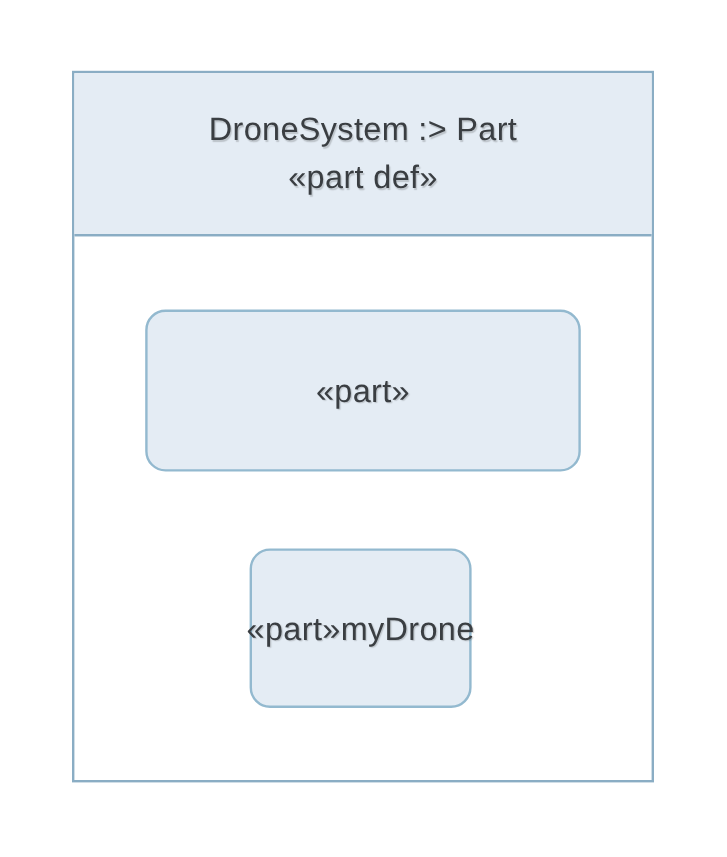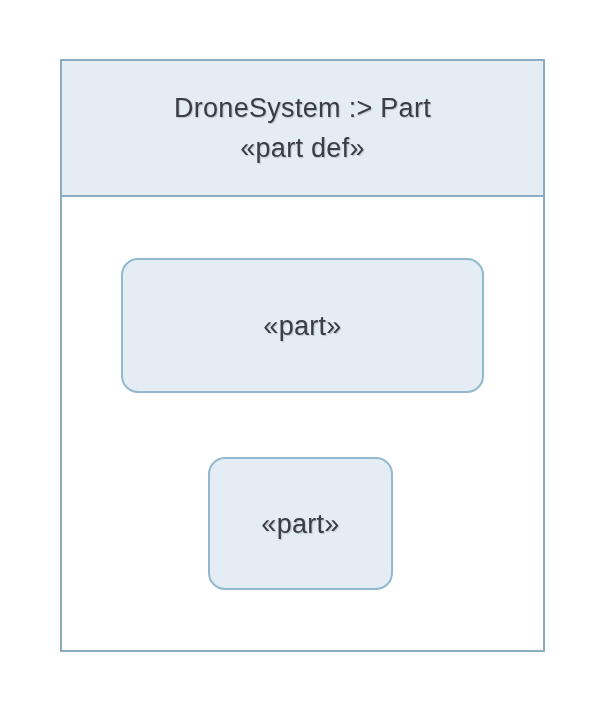--- a/index.html
+++ b/index.html
@@ -82,17 +82,18 @@
     </div>
 
     <div class="partdef-body">
 
       <div class="part-node part-node-0">
         <div class="label-line">«part»</div>
       </div>
 
       <div class="part-node part-node-1">
         <div class="label-line">«part»</div>
+        <div class="label-line">myDrone</div>
       </div>
 
     </div>
   </div>
 </div>
 
 </body></html>

